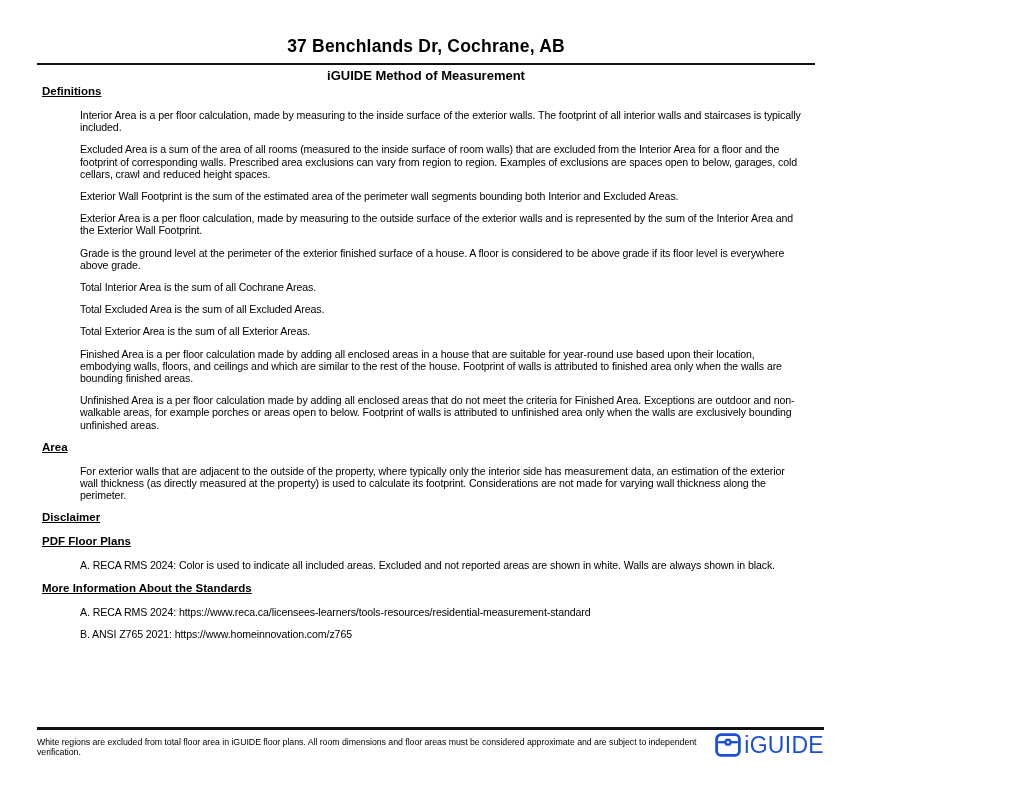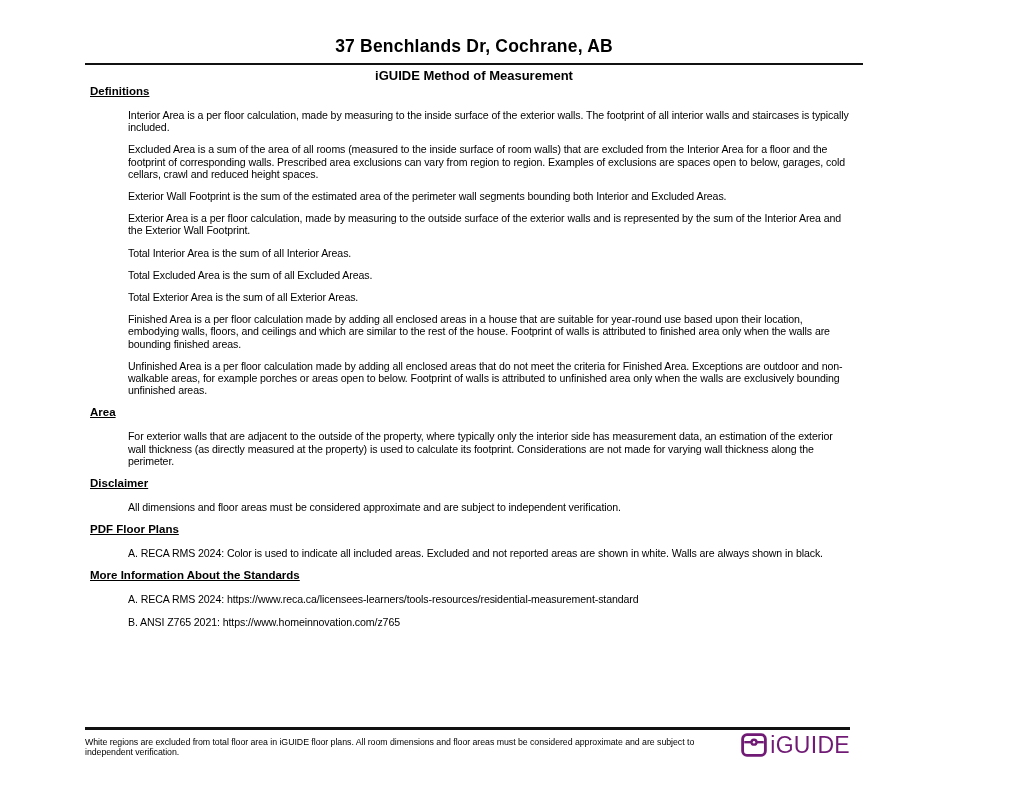--- a/index.html
+++ b/index.html
@@ -8,21 +8,20 @@
     background: #ffffff;
   }
   .page {
     position: relative;
     width: 852px;
     height: 791px;
     background: #ffffff;
     font-family: "Liberation Sans", "DejaVu Sans", sans-serif;
     color: #000000;
     overflow: hidden;
-    margin-left: 48px;
   }
   .doc-title {
     margin: 0;
     padding-top: 36px;
     text-align: center;
     font-size: 17.5px;
     font-weight: bold;
     letter-spacing: 0.2px;
     line-height: 20px;
   }
@@ -53,21 +52,21 @@
     font-size: 10.6px;
     line-height: 12.2px;
     letter-spacing: -0.1px;
   }
   .content p .lead {
     font-weight: normal;
   }
   .footer {
     position: absolute;
     left: 37px;
-    right: 50px;
+    right: 28px;
     top: 727px;
   }
   .footer-rule {
     height: 3px;
     background: #111111;
   }
   .footer-row {
     display: flex;
     justify-content: space-between;
     align-items: center;
@@ -103,55 +102,55 @@
   <h2 class="doc-subtitle">iGUIDE Method of Measurement</h2>
 
   <div class="content">
 
     <section>
       <h3 class="sec-heading">Definitions</h3>
       <p><span class="lead">Interior Area</span><span> is a per floor calculation, made by measuring to the inside surface of the exterior walls. The footprint of all interior walls and staircases is typically included.</span></p>
       <p><span class="lead">Excluded Area</span><span> is a sum of the area of all rooms (measured to the inside surface of room walls) that are excluded from the Interior Area for a floor and the footprint of corresponding walls. Prescribed area exclusions can vary from region to region. Examples of exclusions are spaces open to below, garages, cold cellars, crawl and reduced height spaces.</span></p>
       <p><span class="lead">Exterior Wall Footprint</span><span> is the sum of the estimated area of the perimeter wall segments bounding both Interior and Excluded Areas.</span></p>
       <p><span class="lead">Exterior Area</span><span> is a per floor calculation, made by measuring to the outside surface of the exterior walls and is represented by the sum of the Interior Area and the Exterior Wall Footprint.</span></p>
-      <p><span class="lead">Total Interior Area</span><span> is the sum of all Interior Areas.</span></p>
+      <p><span class="lead">Grade</span><span> is the ground level at the perimeter of the exterior finished surface of a house. A floor is considered to be above grade if its floor level is everywhere above grade.</span></p>
+      <p><span class="lead">Total Interior Area</span><span> is the sum of all Cochrane Areas.</span></p>
       <p><span class="lead">Total Excluded Area</span><span> is the sum of all Excluded Areas.</span></p>
       <p><span class="lead">Total Exterior Area</span><span> is the sum of all Exterior Areas.</span></p>
       <p><span class="lead">Finished Area</span><span> is a per floor calculation made by adding all enclosed areas in a house that are suitable for year-round use based upon their location, embodying walls, floors, and ceilings and which are similar to the rest of the house. Footprint of walls is attributed to finished area only when the walls are bounding finished areas.</span></p>
       <p><span class="lead">Unfinished Area</span><span> is a per floor calculation made by adding all enclosed areas that do not meet the criteria for Finished Area. Exceptions are outdoor and non-walkable areas, for example porches or areas open to below. Footprint of walls is attributed to unfinished area only when the walls are exclusively bounding unfinished areas.</span></p>
     </section>
 
     <section>
       <h3 class="sec-heading">Area</h3>
       <p><span class="lead"></span><span>For exterior walls that are adjacent to the outside of the property, where typically only the interior side has measurement data, an estimation of the exterior wall thickness (as directly measured at the property) is used to calculate its footprint. Considerations are not made for varying wall thickness along the perimeter.</span></p>
     </section>
 
     <section>
       <h3 class="sec-heading">Disclaimer</h3>
-      <p><span class="lead"></span><span>All dimensions and floor areas must be considered approximate and are subject to independent verification.</span></p>
     </section>
 
     <section>
       <h3 class="sec-heading">PDF Floor Plans</h3>
       <p><span class="lead">A. RECA RMS 2024:</span><span> Color is used to indicate all included areas. Excluded and not reported areas are shown in white. Walls are always shown in black.</span></p>
     </section>
 
     <section>
       <h3 class="sec-heading">More Information About the Standards</h3>
       <p><span class="lead">A. RECA RMS 2024:</span><span> https://www.reca.ca/licensees-learners/tools-resources/residential-measurement-standard</span></p>
       <p><span class="lead">B. ANSI Z765 2021:</span><span> https://www.homeinnovation.com/z765</span></p>
     </section>
 
   </div>
 
   <div class="footer">
     <div class="footer-rule"></div>
     <div class="footer-row">
       <span class="footer-text">White regions are excluded from total floor area in iGUIDE floor plans. All room dimensions and floor areas must be considered approximate and are subject to independent verification.</span>
-      <span class="iguide-logo" style="color: #701a75; text-align: center;">
+      <span class="iguide-logo" style="color: #1d4ed8; text-align: center;">
         <svg width="26" height="26" viewBox="0 0 24 24" aria-hidden="true">
           <rect x="1.5" y="2.5" width="21" height="19" rx="4" fill="none" stroke="currentColor" stroke-width="2.6"></rect>
           <line x1="3" y1="9.4" x2="21" y2="9.4" stroke="currentColor" stroke-width="2.2"></line>
           <circle cx="12" cy="9.4" r="3.4" fill="currentColor"></circle>
           <circle cx="12" cy="9.4" r="1.1" fill="#ffffff"></circle>
         </svg>
         <span class="logo-word">iGUIDE</span>
       </span>
     </div>
   </div>

